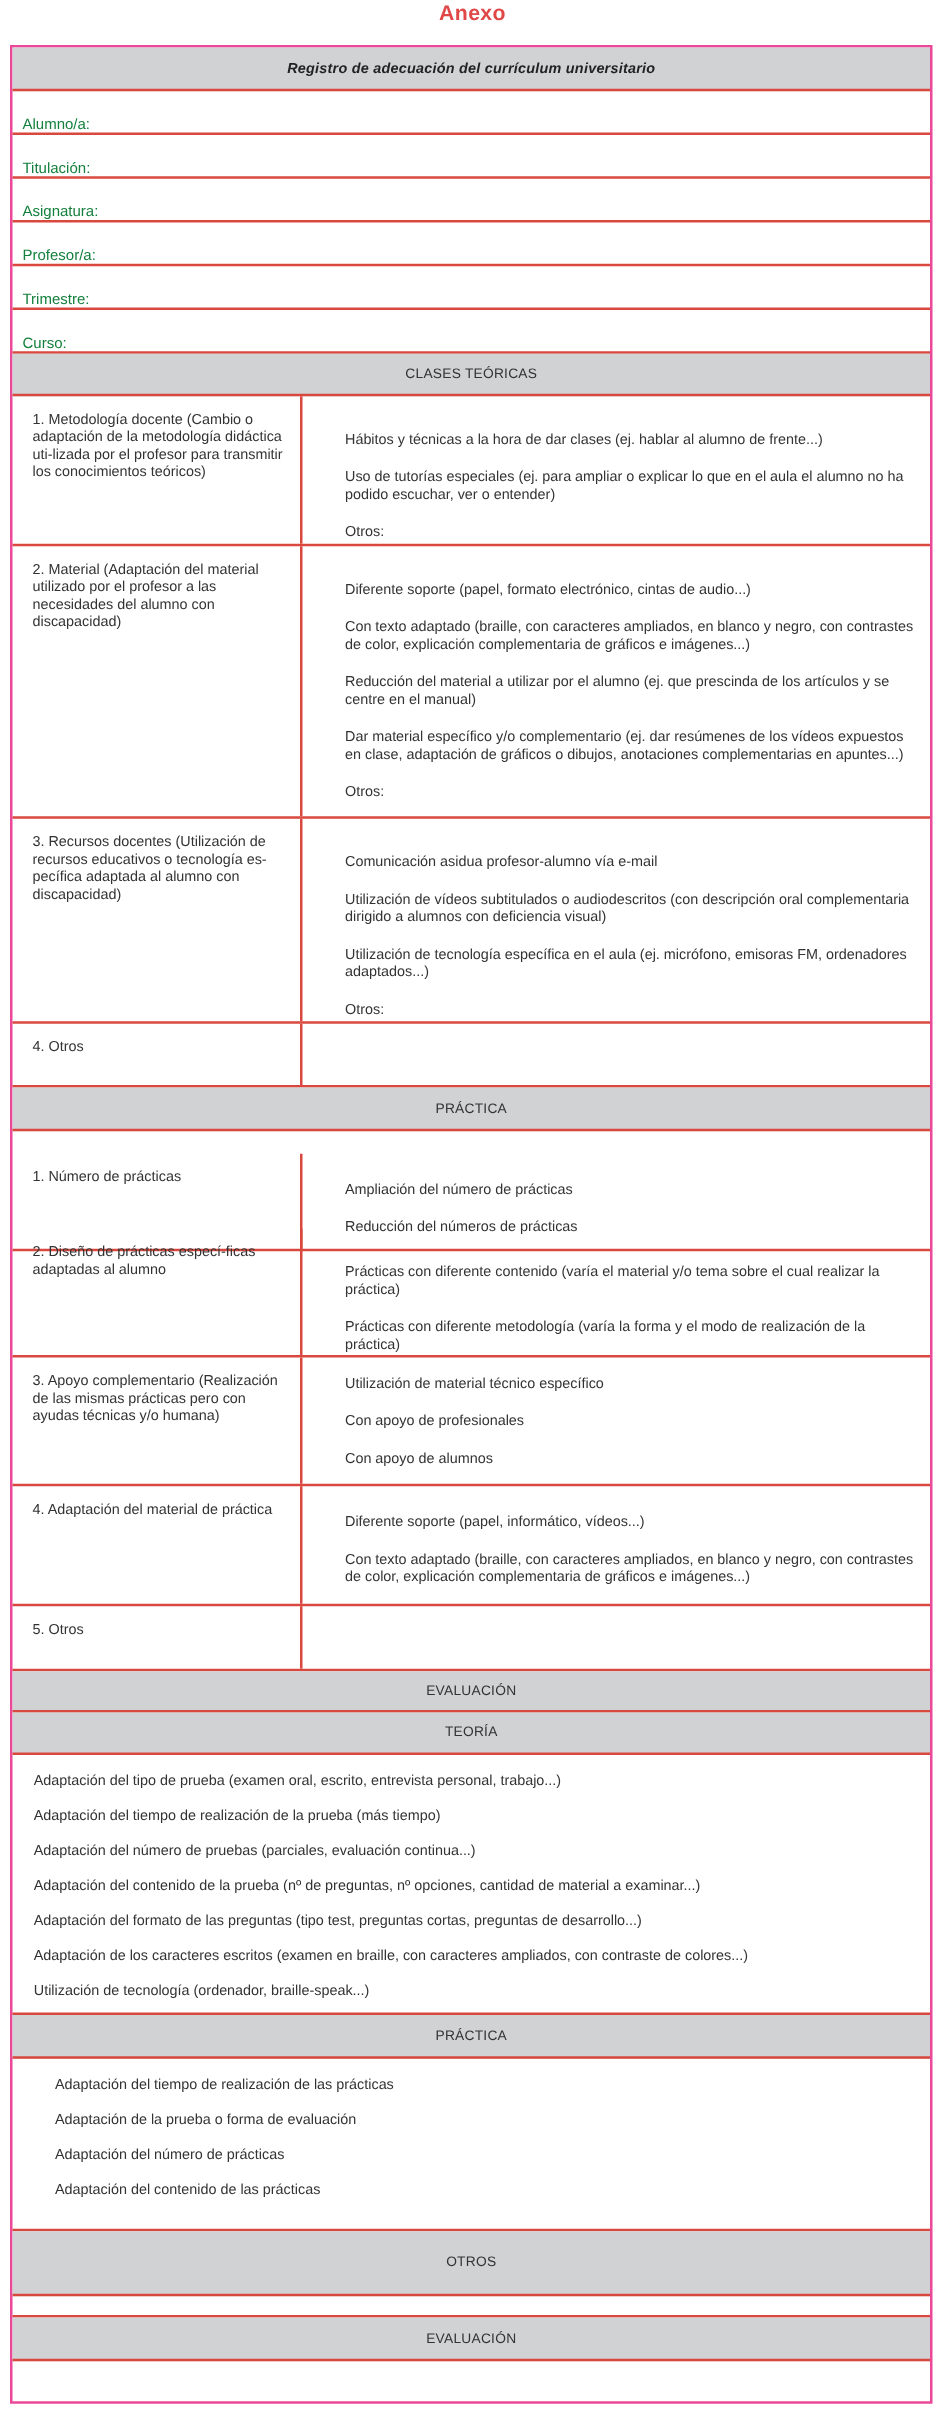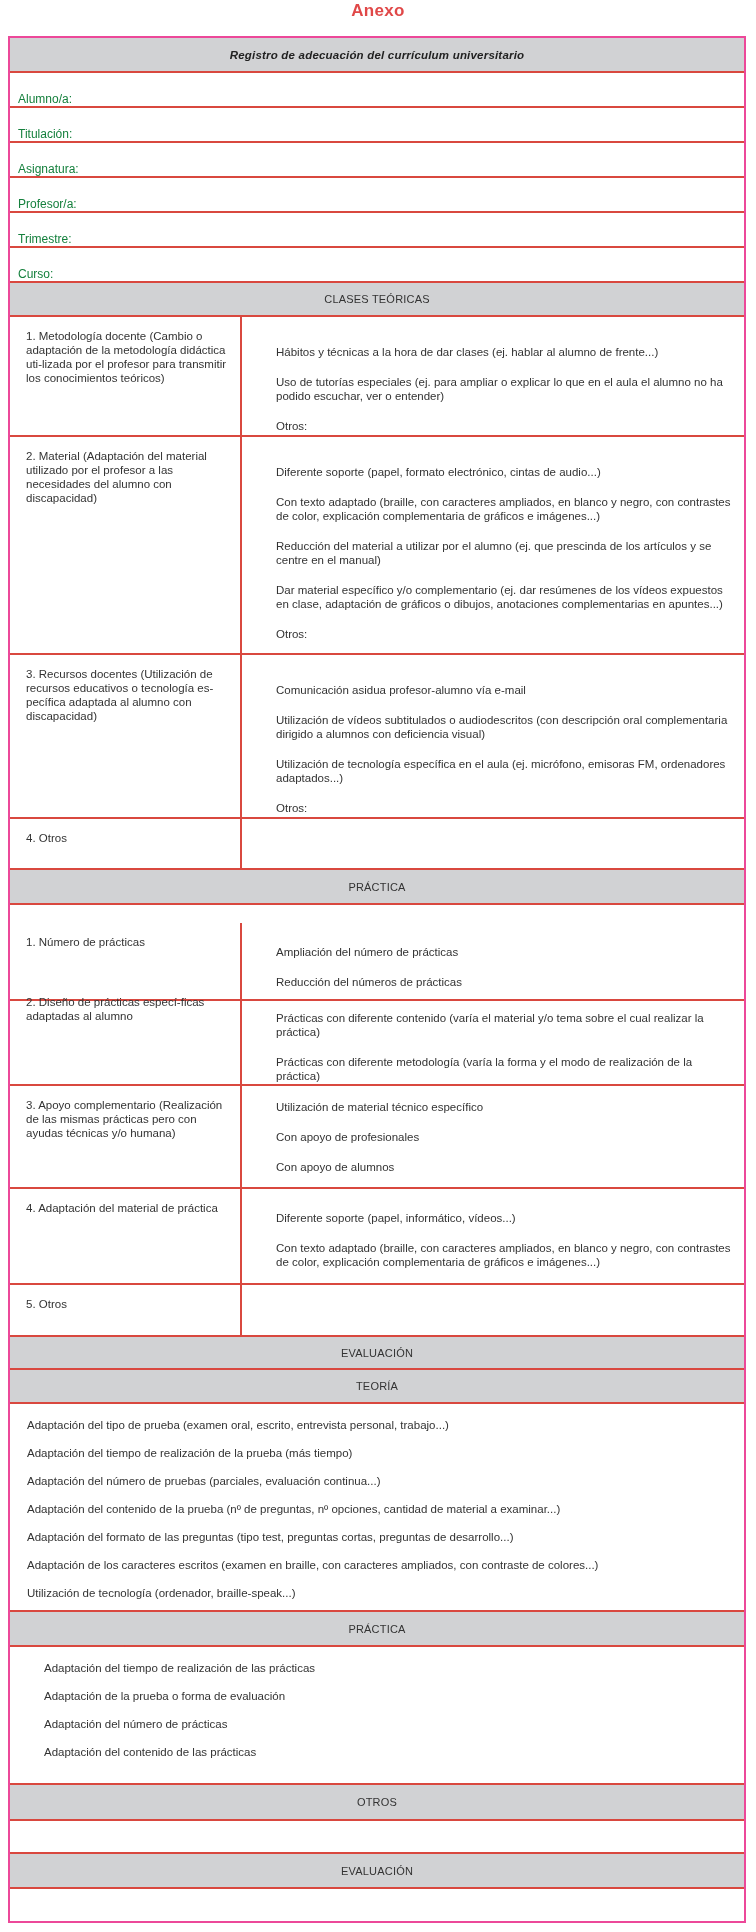--- a/index.html
+++ b/index.html
@@ -169,19 +169,19 @@
 
   <div class="row hdr" style="top:1574px;height:35px;">PRÁCTICA</div>
 
   <div class="row list" style="top:1609px;height:138px;">
     <div class="opt">Adaptación del tiempo de realización de las prácticas</div>
     <div class="opt">Adaptación de la prueba o forma de evaluación</div>
     <div class="opt">Adaptación del número de prácticas</div>
     <div class="opt">Adaptación del contenido de las prácticas</div>
   </div>
 
-  <div class="row hdr" style="top:1747px;height:36px;">OTROS</div>
+  <div class="row hdr" style="top:1747px;height:52px;">OTROS</div>
   <div class="row" style="top:1782px;height:34px;"></div>
 
   <div class="row hdr" style="top:1816px;height:35px;">EVALUACIÓN</div>
   <div class="row last" style="top:1851px;height:32px;"></div>
 
 </div>
 
 </body></html>

